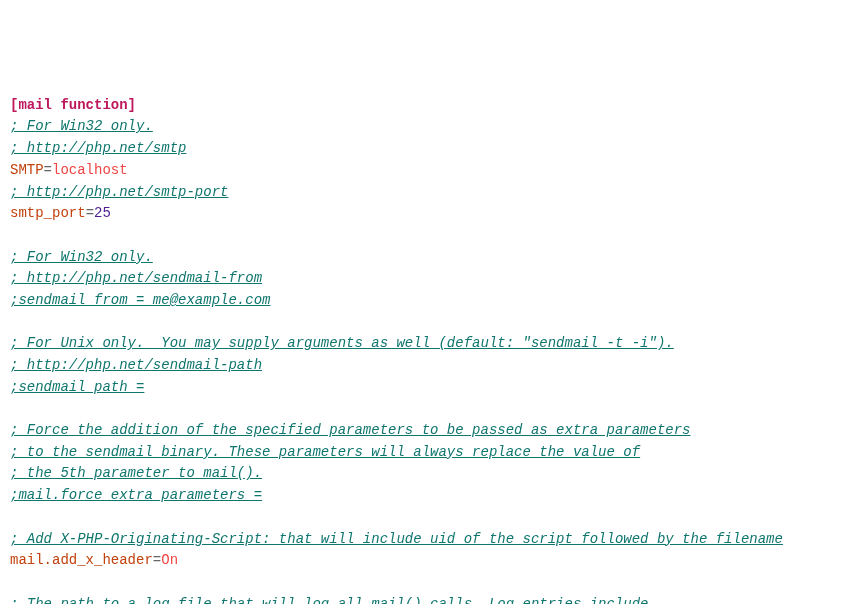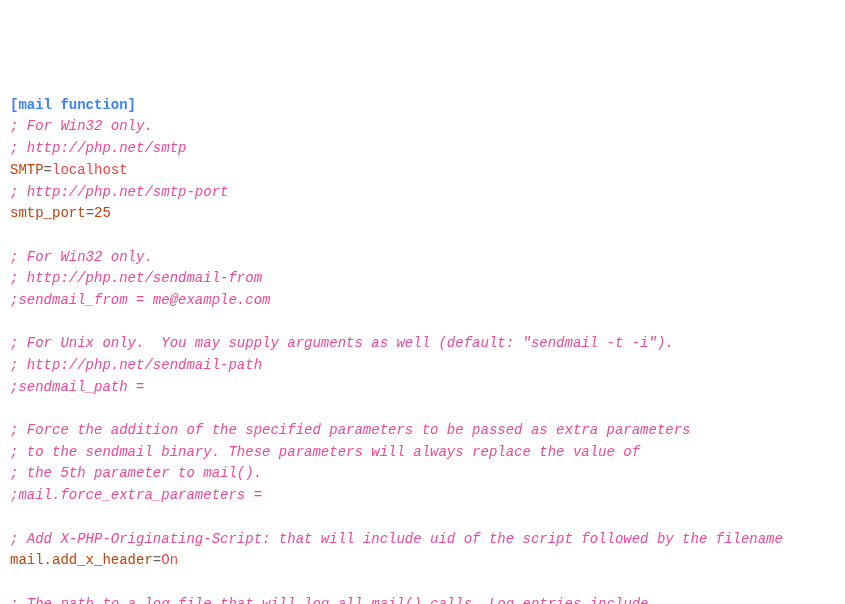--- a/index.html
+++ b/index.html
@@ -12,38 +12,39 @@
     color: #000000;
     white-space: pre;
   }
   .code-block {
     display: block;
   }
   .line {
     display: block;
   }
   .section-header {
-    color: #3b82f6;
+    color: #be185d;
     font-weight: bold;
   }
   .comment {
-    color: #ec4899;
+    color: #0f766e;
     font-style: italic;
+    text-decoration: underline;
   }
   .key {
     color: #c2410c;
   }
   .eq {
     color: #666666;
   }
   .val {
     color: #ef4444;
   }
   .num {
-    color: #c2410c;
+    color: #4c1d95;
   }
 </style>
 </head>
 <body>
 
 
 
 <div class="code-block" id="code-container"><span class="line"><span class="section-header">[mail function]</span></span><span class="line"><span class="comment">; For Win32 only.</span></span><span class="line"><span class="comment">; http://php.net/smtp</span></span><span class="line"><span class="key">SMTP</span><span class="eq">=</span><span class="val">localhost</span></span><span class="line"><span class="comment">; http://php.net/smtp-port</span></span><span class="line"><span class="key">smtp_port</span><span class="eq">=</span><span class="num">25</span></span><span class="line">&nbsp;</span><span class="line"><span class="comment">; For Win32 only.</span></span><span class="line"><span class="comment">; http://php.net/sendmail-from</span></span><span class="line"><span class="comment">;sendmail_from = me@example.com</span></span><span class="line">&nbsp;</span><span class="line"><span class="comment">; For Unix only.  You may supply arguments as well (default: "sendmail -t -i").</span></span><span class="line"><span class="comment">; http://php.net/sendmail-path</span></span><span class="line"><span class="comment">;sendmail_path =</span></span><span class="line">&nbsp;</span><span class="line"><span class="comment">; Force the addition of the specified parameters to be passed as extra parameters</span></span><span class="line"><span class="comment">; to the sendmail binary. These parameters will always replace the value of</span></span><span class="line"><span class="comment">; the 5th parameter to mail().</span></span><span class="line"><span class="comment">;mail.force_extra_parameters =</span></span><span class="line">&nbsp;</span><span class="line"><span class="comment">; Add X-PHP-Originating-Script: that will include uid of the script followed by the filename</span></span><span class="line"><span class="key">mail.add_x_header</span><span class="eq">=</span><span class="val">On</span></span><span class="line">&nbsp;</span><span class="line"><span class="comment">; The path to a log file that will log all mail() calls. Log entries include</span></span></div>
 
 

